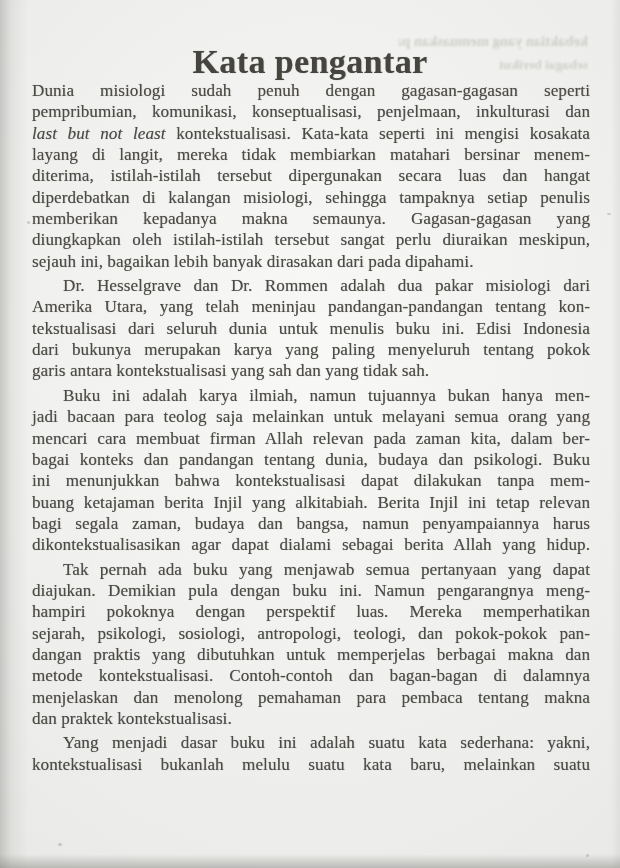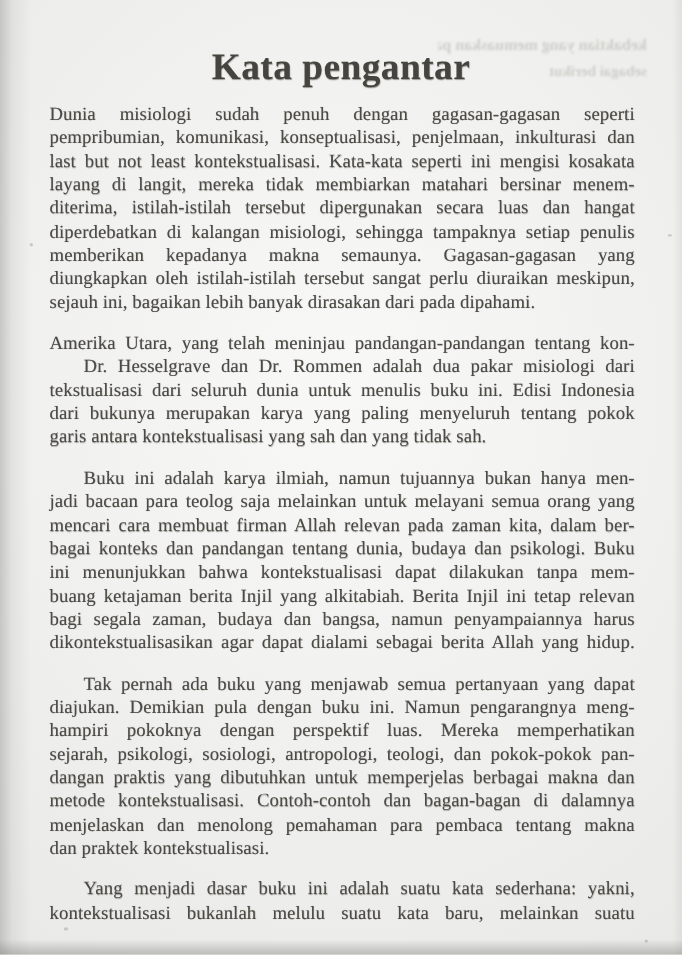--- a/index.html
+++ b/index.html
@@ -38,25 +38,25 @@
     filter:blur(1.1px); opacity:0.75; text-align:left;
     pointer-events:none; white-space:nowrap; overflow:hidden;
   }
   .bleed .b2 { font-size:13.5px; }
   .body-text {
     position:absolute; left:29px; right:27px; top:77px; z-index:2;
     font-size:17px; line-height:21.35px;
     text-shadow:0.3px 0.3px 0.8px rgba(92,90,84,0.55);
     letter-spacing:0.1px;
   }
-  .para { margin:16px; }
+  .para { margin:3px; }
   .line { text-align:justify; text-align-last:justify; white-space:normal; }
   .line.end { text-align-last:left; }
   .line.indent { text-indent:31px; }
-  .it { }
+  .it { font-style:italic; }
   .speck { position:absolute; border-radius:50%; background:rgba(138,138,132,0.38); z-index:3; pointer-events:none; }
   .s1 { left:27px; top:221px; width:3px; height:3px; }
   .s2 { left:58px; top:843px; width:4px; height:3px; }
   .s3 { left:607px; top:213px; width:4px; height:2px; }
   .s4 { left:586px; top:854px; width:3px; height:3px; }
 </style>
 </head>
 <body>
 
 <div class="page">
@@ -76,22 +76,22 @@
       <div class="line"><span class="it">last but not least</span> <span>kontekstualisasi. Kata-kata seperti ini mengisi kosakata</span></div>
       <div class="line">layang di langit, mereka tidak membiarkan matahari bersinar menem-</div>
       <div class="line">diterima, istilah-istilah tersebut dipergunakan secara luas dan hangat</div>
       <div class="line">diperdebatkan di kalangan misiologi, sehingga tampaknya setiap penulis</div>
       <div class="line">memberikan kepadanya makna semaunya. Gagasan-gagasan yang</div>
       <div class="line">diungkapkan oleh istilah-istilah tersebut sangat perlu diuraikan meskipun,</div>
       <div class="line end">sejauh ini, bagaikan lebih banyak dirasakan dari pada dipahami.</div>
     </div>
 
     <div class="para">
+      <div class="line indent">Dr. Hesselgrave dan Dr. Rommen adalah dua pakar misiologi dari</div>
       <div class="line">Amerika Utara, yang telah meninjau pandangan-pandangan tentang kon-</div>
-      <div class="line indent">Dr. Hesselgrave dan Dr. Rommen adalah dua pakar misiologi dari</div>
       <div class="line">tekstualisasi dari seluruh dunia untuk menulis buku ini. Edisi Indonesia</div>
       <div class="line">dari bukunya merupakan karya yang paling menyeluruh tentang pokok</div>
       <div class="line end">garis antara kontekstualisasi yang sah dan yang tidak sah.</div>
     </div>
 
     <div class="para">
       <div class="line indent">Buku ini adalah karya ilmiah, namun tujuannya bukan hanya men-</div>
       <div class="line">jadi bacaan para teolog saja melainkan untuk melayani semua orang yang</div>
       <div class="line">mencari cara membuat firman Allah relevan pada zaman kita, dalam ber-</div>
       <div class="line">bagai konteks dan pandangan tentang dunia, budaya dan psikologi. Buku</div>

